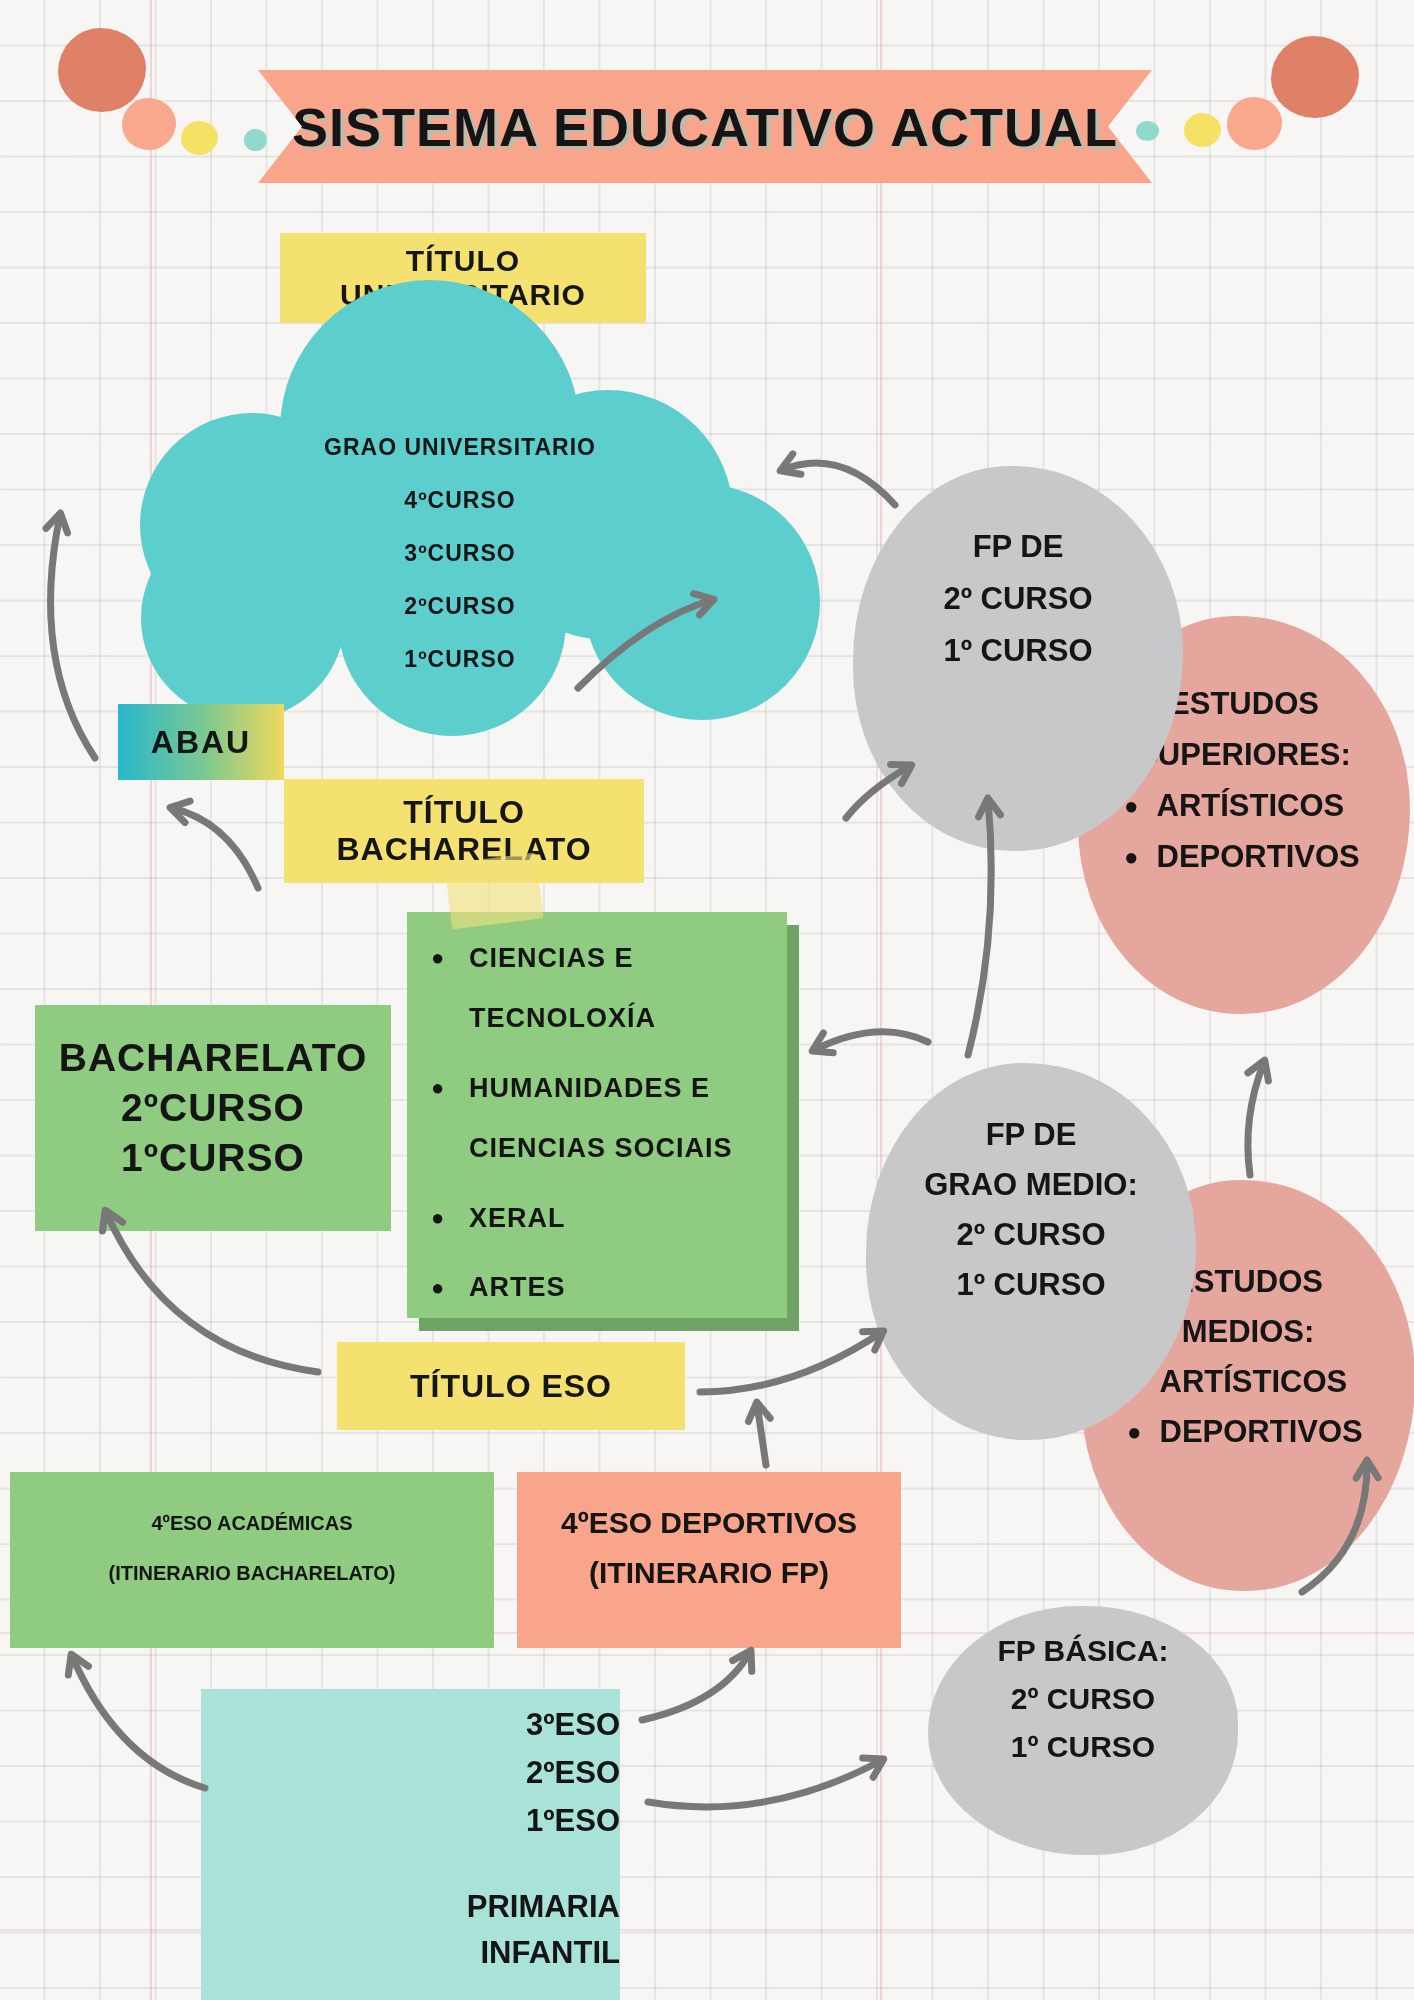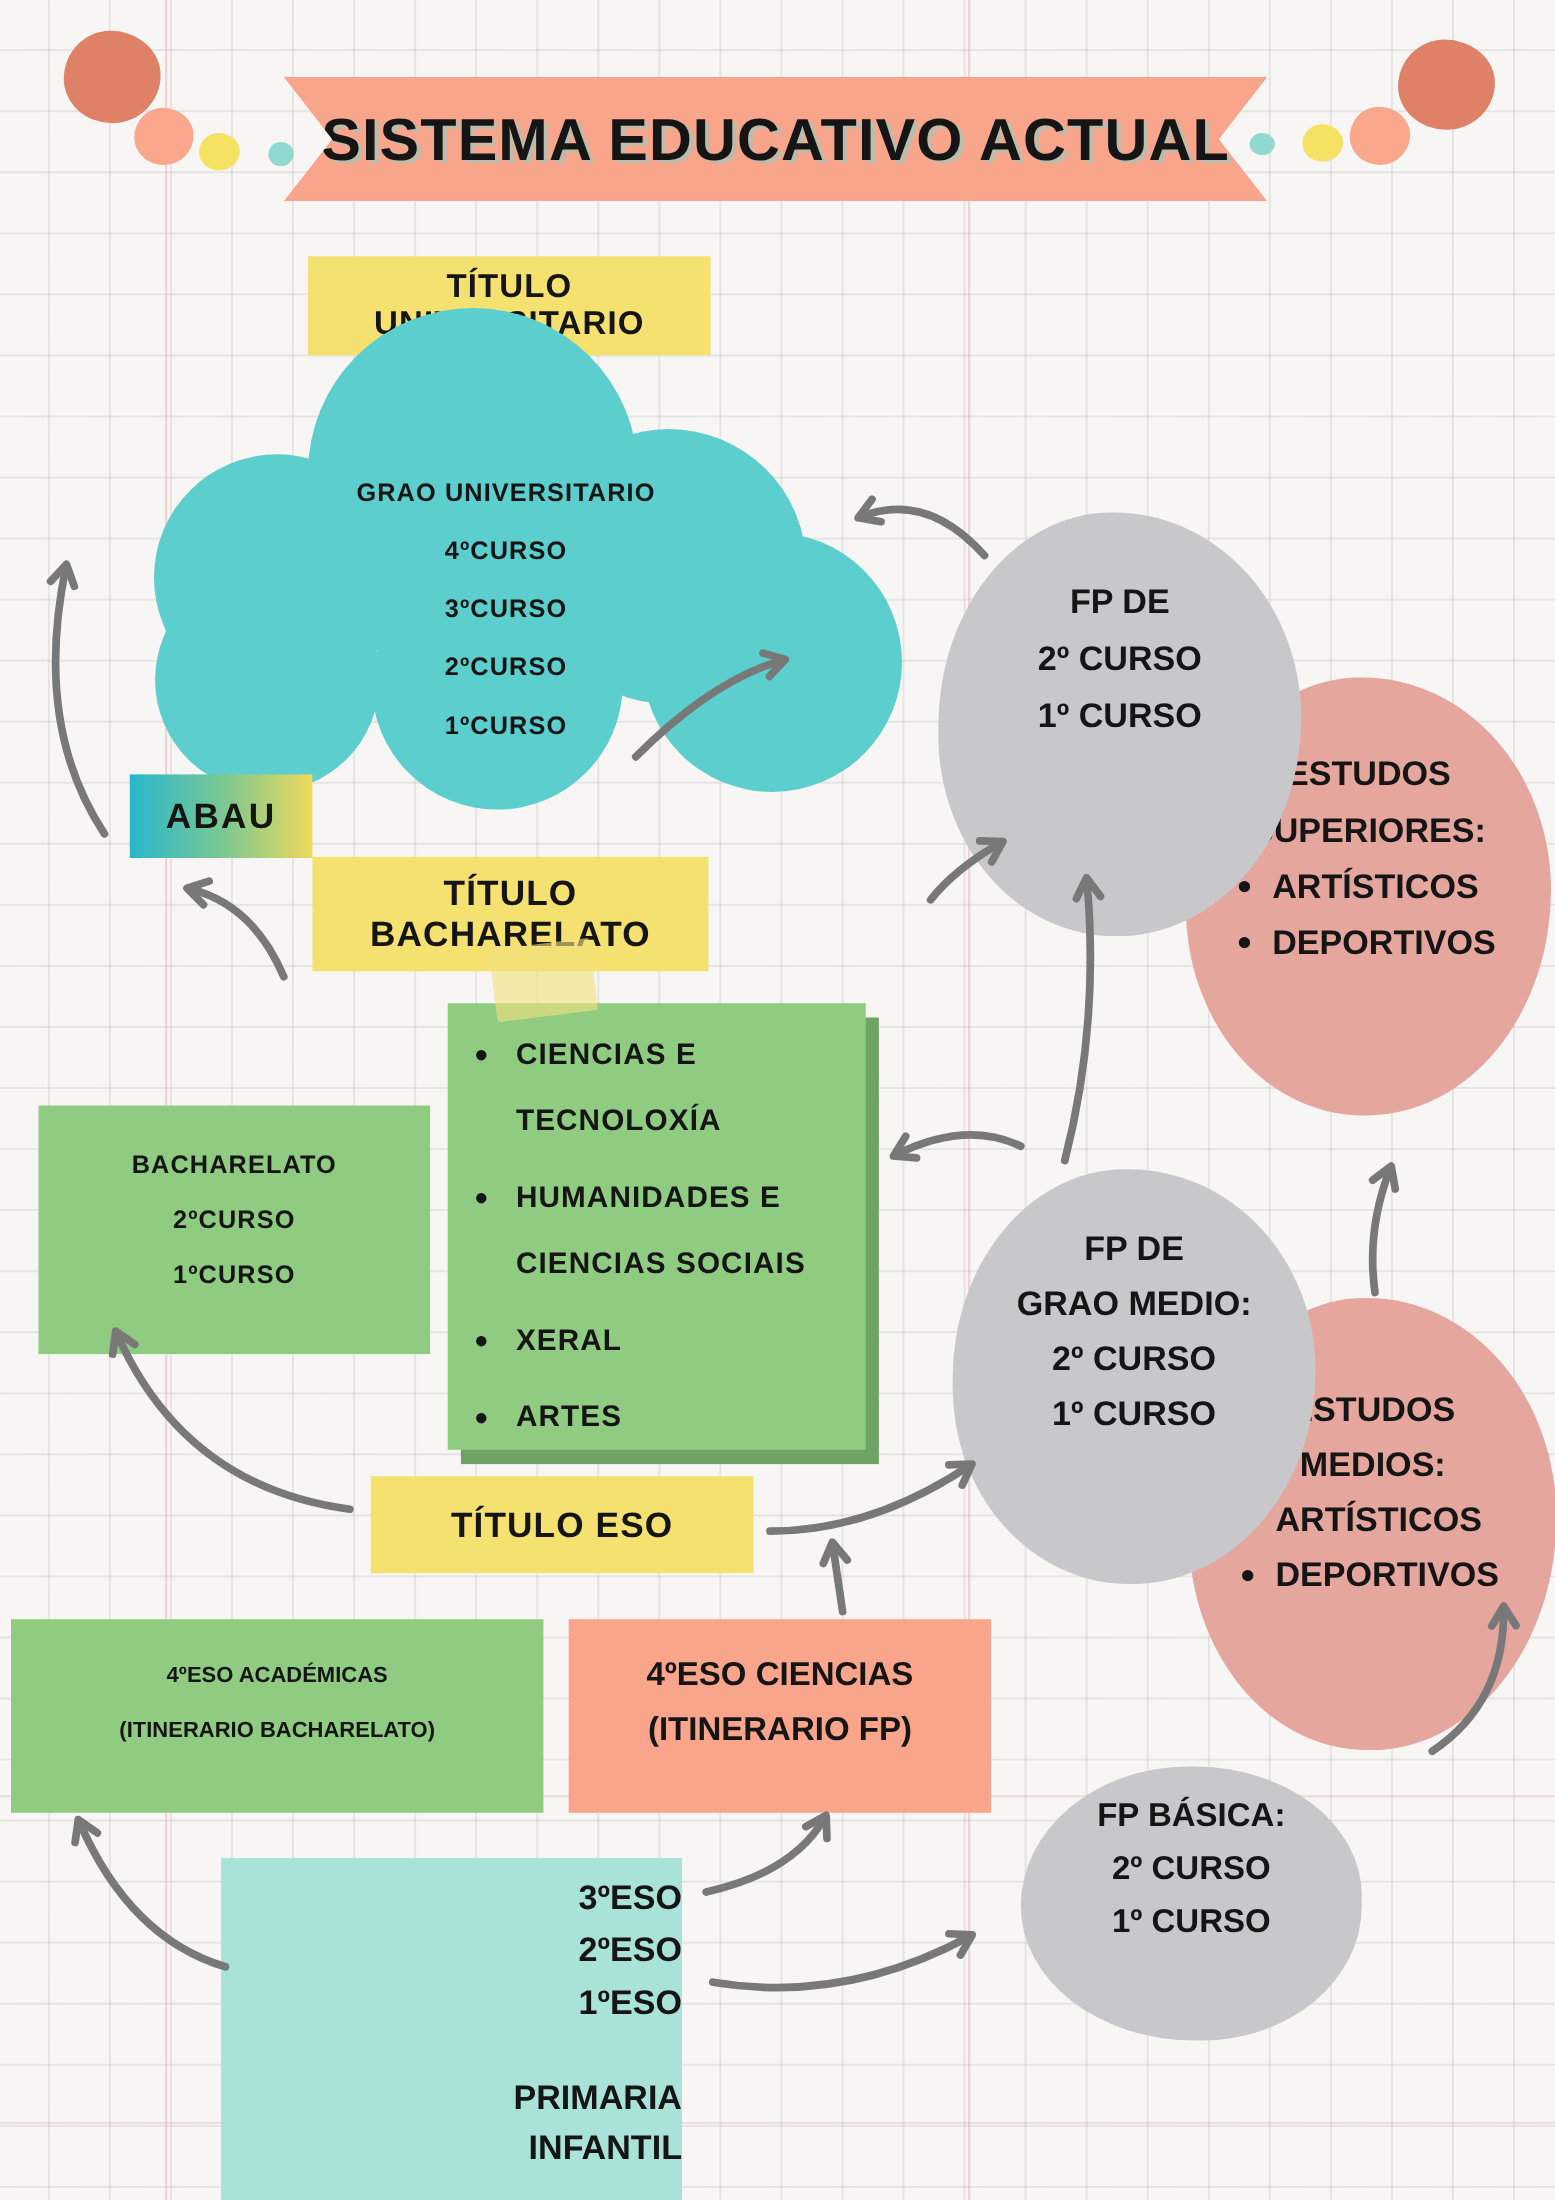--- a/index.html
+++ b/index.html
@@ -53,21 +53,21 @@
   #fp-medio{left:866px;top:1063px;width:330px;height:330px;padding-top:47px;font-size:31px;z-index:4;}
   #fp-basica{left:928px;top:1606px;width:310px;height:228px;padding-top:21px;font-size:30px;
              border-radius:50% 50% 48% 52% / 52% 48% 50% 50%;z-index:3;}
   #fp-basica .line{line-height:48px;}
   #estudos-superiores{left:1078px;top:616px;width:332px;height:336px;padding-top:62px;font-size:31px;z-index:2;}
   #estudos-superiores .line{line-height:51px;}
   #estudos-medios{left:1081px;top:1180px;width:334px;height:334px;padding-top:77px;font-size:31px;z-index:2;}
   .bullet-row{display:flex;align-items:center;text-align:left;padding-left:46px;}
   .bullet-row .b{font-size:24px;margin-right:18px;line-height:50px;}
 
-  #bacharelato{left:35px;top:1005px;width:356px;height:198px;padding-top:28px;font-size:23px;letter-spacing:1px;}
+  #bacharelato{left:35px;top:1005px;width:356px;height:198px;padding-top:28px;font-size:39px;letter-spacing:1px;}
   #bacharelato .line{line-height:50px;}
 
   #modalidades{left:407px;top:912px;width:380px;height:390px;z-index:3;
                box-shadow:12px 13px 0 #6FA365;padding-top:16px;align-items:stretch;}
   #modalidades .row{display:flex;align-items:center;height:61px;padding-left:24px;
                     font-size:27px;font-weight:700;letter-spacing:1px;text-align:left;}
   #modalidades .row .b{width:38px;font-size:22px;}
   #modalidades .row.cont{padding-left:62px;}
   #modalidades .row.gap{margin-top:9px;}
 
@@ -211,21 +211,21 @@
 
   <div class="box yellow center" id="titulo-eso">
     <div>TÍTULO ESO</div>
   </div>
 
   <div class="box green" id="eso-academicas">
     <div class="line">4ºESO ACADÉMICAS</div>
     <div class="line">(ITINERARIO BACHARELATO)</div>
   </div>
   <div class="box salmon" id="eso-aplicadas">
-    <div class="line">4ºESO CIENCIAS</div>
+    <div class="line">4ºESO DEPORTIVOS</div>
     <div class="line">(ITINERARIO FP)</div>
   </div>
 
   <div class="box tealbox" id="eso-cursos">
     <div class="line">3ºESO</div>
     <div class="line">2ºESO</div>
     <div class="line">1ºESO</div>
   </div>
   <div class="box tealbox" id="primaria">
     <div class="line">PRIMARIA</div>

